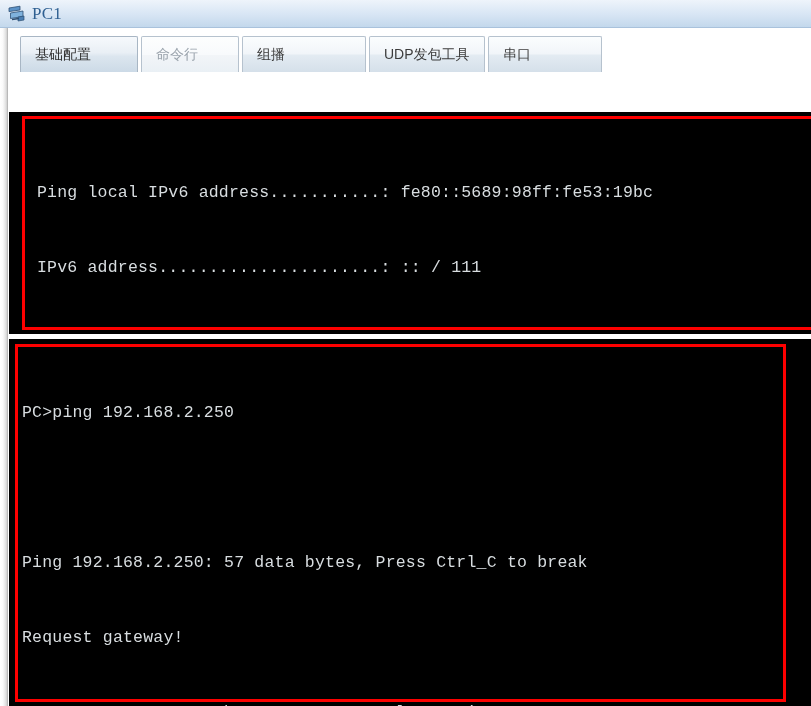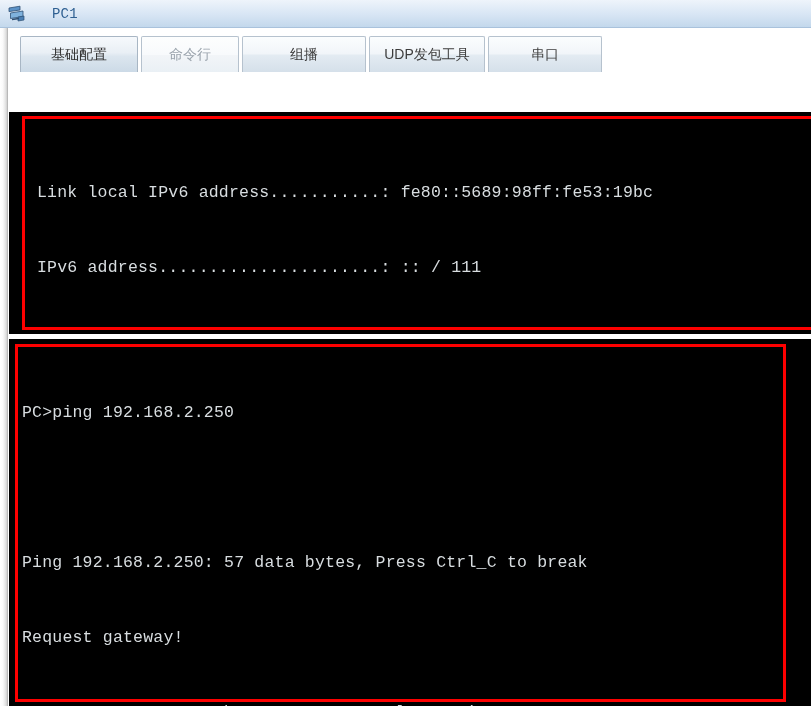--- a/index.html
+++ b/index.html
@@ -34,25 +34,24 @@
     box-sizing: border-box;
   }
   .title-icon {
     width: 20px;
     height: 18px;
     margin-right: 5px;
     display: block;
     flex: 0 0 auto;
   }
   .title-text {
-    font-size: 14px;
+    font-size: 17px;
     color: #2e5f91;
-    font-family: Liberation Mono, monospace;
+    font-family: Liberation Serif, serif;
     letter-spacing: 0.2px;
-    margin-left: 20px;
   }
 
   
   .window-body {
     position: relative;
     height: 678px;
     background: #ffffff;
     box-sizing: border-box;
   }
 
@@ -79,21 +78,20 @@
     align-items: stretch;
     gap: 3px;
     padding-left: 11px;
     box-sizing: border-box;
   }
   .tab {
     min-width: 56px;
     padding: 0 14px;
     display: flex;
     align-items: center;
-    justify-content: center;
     font-size: 14px;
     color: #3c3c3c;
     border: 1px solid #b6c2ce;
     border-bottom: none;
     border-radius: 2px 2px 0 0;
     background: linear-gradient(to bottom, #fbfdfe 0%, #f1f5f9 48%, #e3ebf2 52%, #d5e0ea 100%);
     font-family: "Liberation Sans", sans-serif;
     white-space: nowrap;
     box-sizing: border-box;
   }
@@ -206,21 +204,21 @@
       <div class="tab tab-w4">
         <span>UDP发包工具</span>
       </div>
       <div class="tab tab-w5">
         <span>串口</span>
       </div>
     </div>
 
     <div class="terminal panel-config">
       <div class="term-lines lines-config">
-        <span class="term-line">Link local IPv6 address...........: fe80::5689:98ff:fe53:19bc</span>
+        <span class="term-line">Ping local IPv6 address...........: fe80::5689:98ff:fe53:19bc</span>
         <span class="term-line">IPv6 address......................: :: / 111</span>
         <span class="term-line">IPv6 gateway......................: ::</span>
         
         
         
         
         
       </div>
     </div>
 

